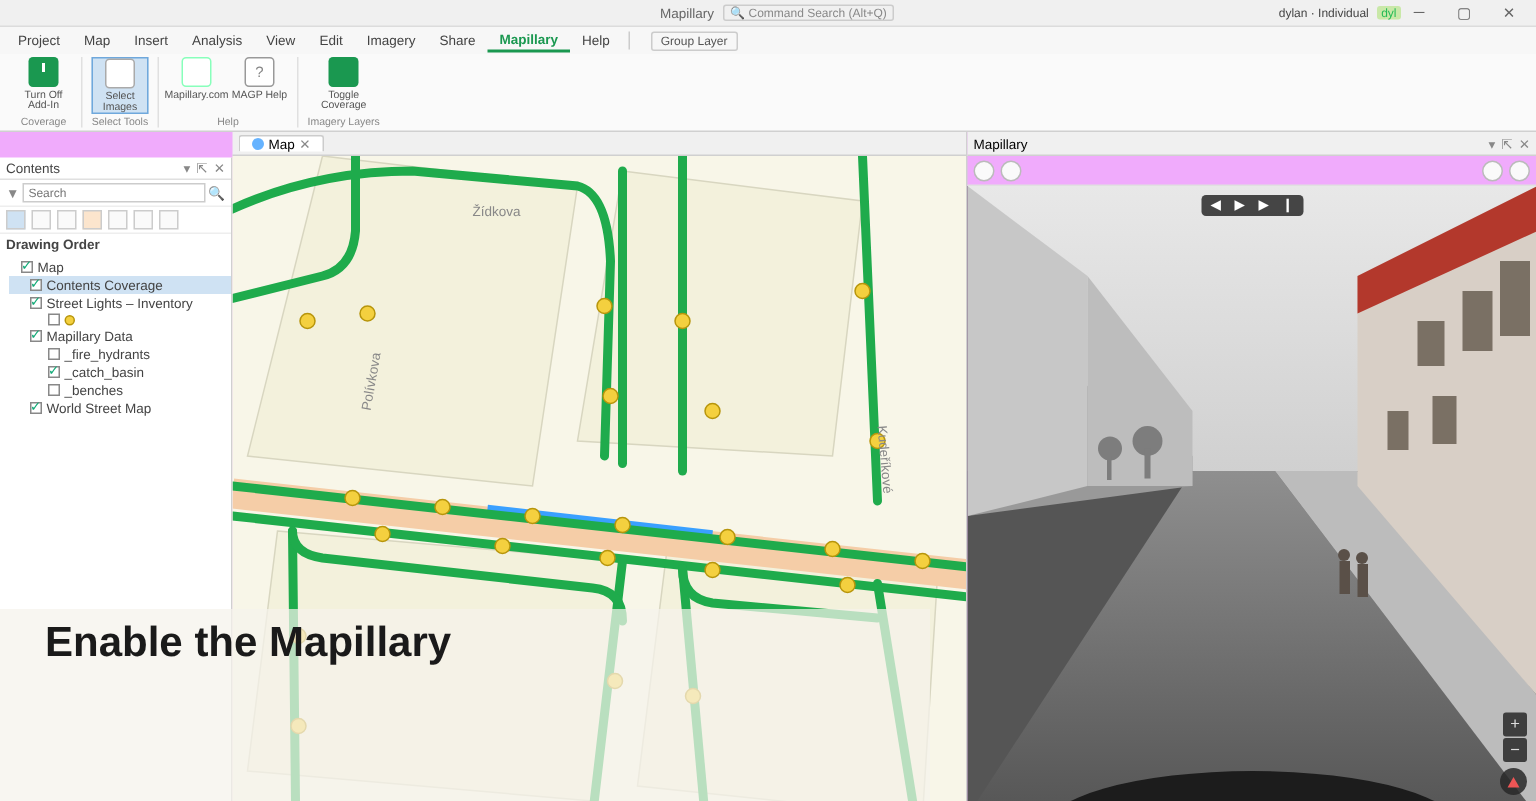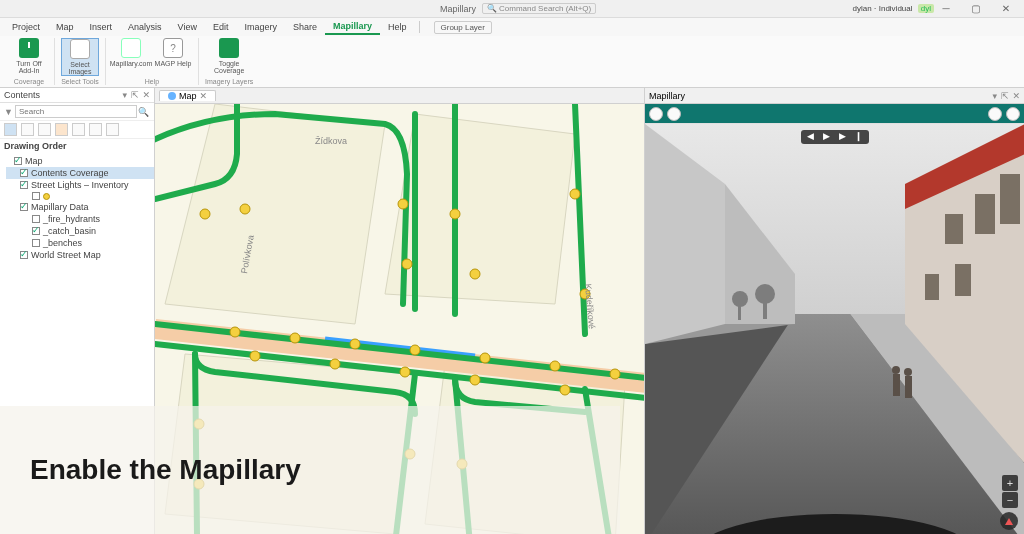--- a/index.html
+++ b/index.html
@@ -1,17 +1,17 @@
 <!DOCTYPE html>
 <html><head>
 <meta charset="utf-8">
 <style>
   * { box-sizing: border-box; margin: 0; padding: 0; font-family: "Segoe UI", Arial, sans-serif; }
   html, body { width: 1024px; height: 534px; overflow: hidden; background: #f5f5f5; }
-  .app { width: 1024px; height: 534px; display: flex; flex-direction: column; background: #0f766e; }
+  .app { width: 1024px; height: 534px; display: flex; flex-direction: column; background: #f0abfc; }
 
   
   .titlebar { height: 18px; background: #f0f0f0; display: flex; align-items: center; font-size: 9px; color: #555; border-bottom: 1px solid #dcdcdc; }
   .titlebar .app-title { margin-left: 440px; color: #666; }
   .titlebar .search-hint { margin-left: 6px; border: 1px solid #ccc; padding: 0 4px; border-radius: 2px; color: #888; font-size: 8px; display: flex; align-items: center; gap: 2px; }
   .titlebar .spacer { flex: 1; }
   .titlebar .user { margin-right: 2px; font-size: 8px; color: #444; }
   .titlebar .badge { background: #c9e8a8; color: #2b5; border-radius: 2px; padding: 0 3px; margin-left: 3px; }
   .titlebar .win-btns { display: flex; gap: 10px; margin-right: 8px; }
   .titlebar .win-btn { width: 20px; text-align: center; color: #666; font-size: 10px; cursor: pointer; }
@@ -36,21 +36,21 @@
   .ico-power::after { content:""; position:absolute; top:4px; left:9px; width:2px; height:6px; background:#fff; }
   .ico-select { background:#fff; border:1px solid #aaa; }
   .ico-globe { background:#fff; border:1px solid #8fb; border-radius:50%; position:relative; }
   .ico-help { background:#fff; border:1px solid #999; border-radius:2px; color:#888; font-size:10px; }
   .ico-toggle { background:#1a9850; border-radius:50%; }
 
   
   .main { flex:1; display:flex; min-height:0; }
 
   
-  .contents { width: 155px; background:#fff; border-right:1px solid #d0d0d0; display:flex; flex-direction:column; font-size:9px; color:#444; }
+  .contents { width: 155px; background:#fff; border-right:1px solid #d0d0d0; display:flex; flex-direction:column; font-size:9px; color:#444;margin-top:17px; }
   .contents .panel-header { padding:2px 4px; border-bottom:1px solid #e0e0e0; display:flex; align-items:center; justify-content:space-between; }
   .contents .panel-header .controls { display:flex; gap:4px; color:#888; }
   .contents .search-row { display:flex; align-items:center; padding:2px 4px; gap:2px; border-bottom:1px solid #eee; }
   .contents .search-row .funnel { font-size:9px; color:#888; }
   .contents .search-row input { flex:1; font-size:8px; border:1px solid #ccc; padding:1px 3px; }
   .contents .toolbar2 { display:flex; gap:4px; padding:2px 4px; border-bottom:1px solid #eee; }
   .contents .toolbar2 .t { width:13px; height:13px; border:1px solid #ccc; background:#fafafa; }
   .contents .toolbar2 .t.blue { background:#cfe2f3; }
   .contents .toolbar2 .t.yellow { background:#fce5cd; }
   .contents .draw-order { padding:2px 4px; font-weight:700; }
@@ -82,21 +82,21 @@
   .viewer .body { flex:1; position:relative; background:#555; overflow:hidden; }
   .viewer .body svg { position:absolute; top:0; left:0; }
   .viewer .nav { position:absolute; top:6px; left:50%; transform:translateX(-50%); background:rgba(0,0,0,0.7); border-radius:3px; padding:1px 4px; display:flex; gap:4px; }
   .viewer .nav .nb { width:12px; height:12px; color:#fff; text-align:center; font-size:9px; cursor:pointer; }
   .viewer .zoom { position:absolute; right:6px; bottom:26px; display:flex; flex-direction:column; gap:1px; }
   .viewer .zoom .zb { width:16px; height:16px; background:rgba(40,40,40,0.85); color:#ddd; text-align:center; font-size:11px; border-radius:2px; cursor:pointer; line-height:16px; }
   .viewer .compass { position:absolute; right:6px; bottom:4px; width:18px; height:18px; border-radius:50%; background:rgba(40,40,40,0.85); display:flex; align-items:center; justify-content:center; }
   .viewer .compass .n { width:0; height:0; border-left:4px solid transparent; border-right:4px solid transparent; border-bottom:7px solid #e55; }
 
   
-  .caption { position:absolute; left:0; bottom:0; width:620px; height:128px; background:rgba(245,243,235,0.72); display:flex; flex-direction:column; justify-content:center; padding-left:30px; font-family: Georgia, "Times New Roman", serif; font-weight:700; color:#1a1a1a; font-size:28px; line-height:1.55; }
+  .caption { position:absolute; left:0; bottom:0; width:620px; height:128px; background:rgba(245,243,235,0.72); display:flex; flex-direction:column; padding-left:30px; font-family: Georgia, "Times New Roman", serif; font-weight:700; color:#1a1a1a; font-size:28px; line-height:1.55; }
 </style>
 </head>
 <body>
 
 <div class="app">
 
   <div class="titlebar">
     <span class="app-title">Mapillary</span>
     <span class="search-hint">
       <span>🔍</span>

